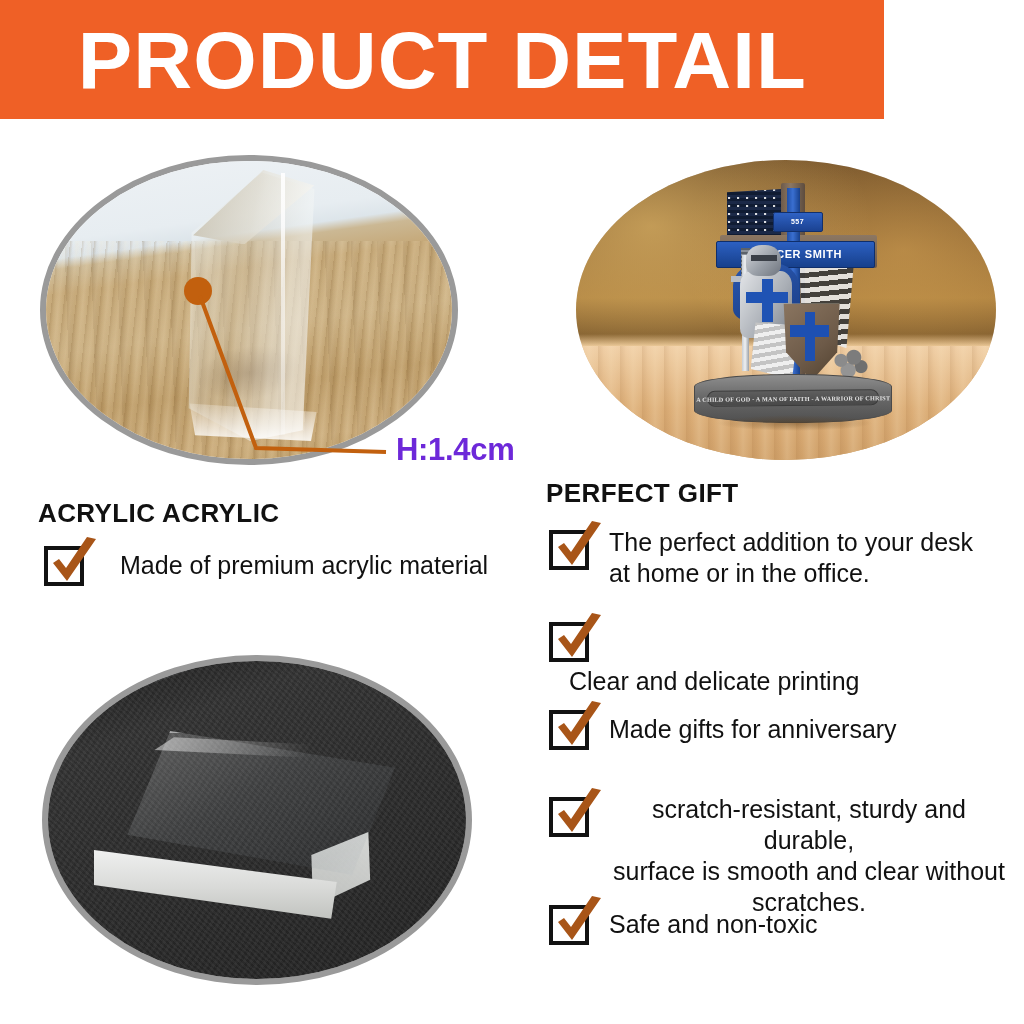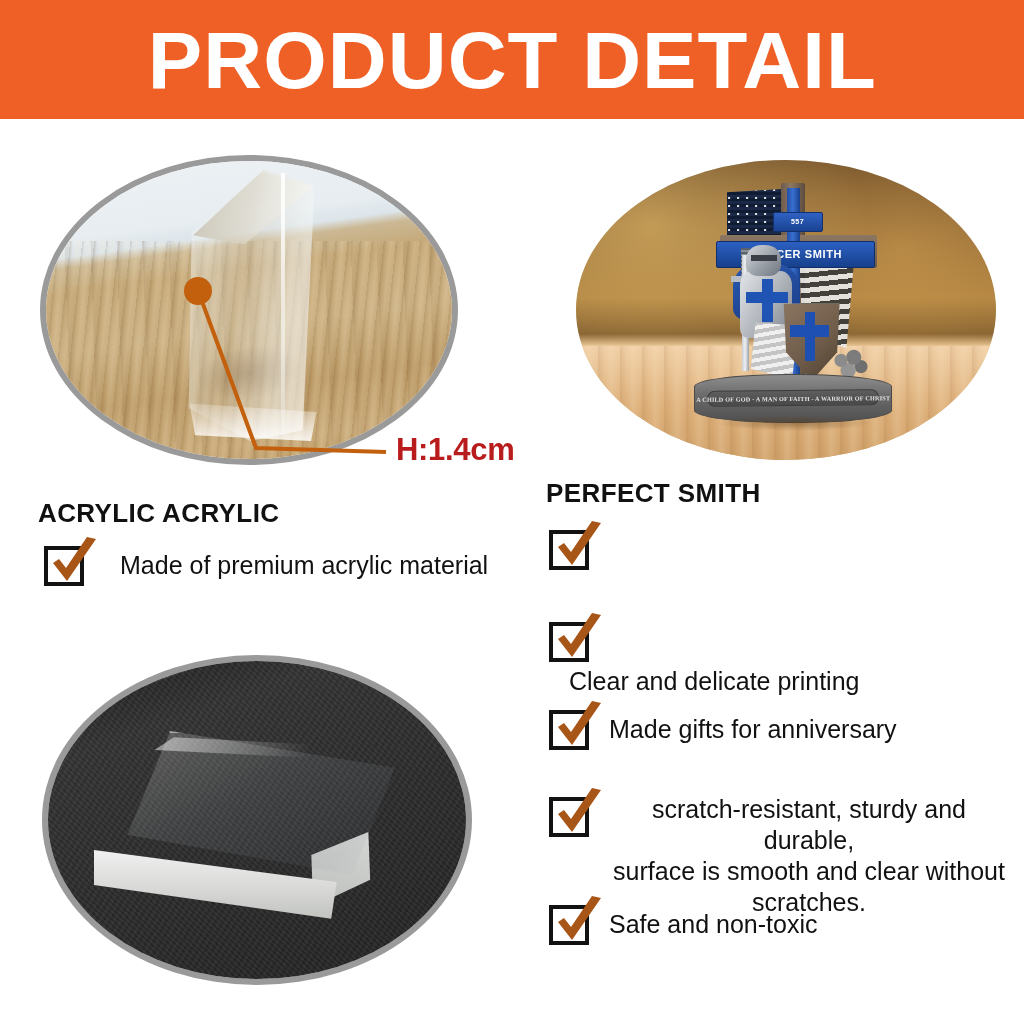--- a/index.html
+++ b/index.html
@@ -7,21 +7,21 @@
     width:1024px;height:1024px;
     background:#ffffff;
     font-family:"Liberation Sans", sans-serif;
     overflow:hidden;
     position:relative;
   }
   #page{position:relative;width:1024px;height:1024px;}
 
   
   .banner{
-    position:absolute;left:0;top:0;width:1024px;height:119px;
+    position:absolute;left:0;top:0;width:884px;height:119px;
     background:#ef6026;
     display:flex;align-items:center;justify-content:center;
   }
   .banner-title{
     color:#ffffff;
     font-family:"Liberation Sans Narrow","Liberation Sans",sans-serif;
     font-weight:bold;
     font-size:80px;
     letter-spacing:1px;
     transform:scaleX(1.02);
@@ -249,21 +249,21 @@
   .p3-sheen{
     position:absolute;left:22%;top:24%;width:58%;height:10%;
     background:linear-gradient(100deg, rgba(255,255,255,.55), rgba(255,255,255,0) 70%);
     clip-path:polygon(14% 0,100% 34%,96% 74%,6% 40%);
   }
 
   
   #callout{position:absolute;left:0;top:0;width:1024px;height:1024px;pointer-events:none;}
   .callout-label{
     position:absolute;left:396px;top:432px;
-    color:#b91c1c;
+    color:#6d28d9;
     font-size:31px;font-weight:bold;letter-spacing:-.3px;
     font-family:"Liberation Sans", sans-serif;
     white-space:nowrap;
   }
 
   
   .section-heading{
     position:absolute;
     font-size:26px;font-weight:bold;color:#111111;
     letter-spacing:.4px;
@@ -386,28 +386,30 @@
 
   <div class="feature" id="feature-acrylic-0">
     <div class="checkbox">
       <svg class="tick" viewBox="0 0 53 53">
         <path d="M6 26 L20 44 L49 2 L40 0 L19 31 L12 22 Z" fill="#a85518"></path>
       </svg>
     </div>
     <div class="feature-text">Made of premium acrylic material</div>
   </div>
 
-  <div class="section-heading" id="heading-gift">PERFECT SMITH</div>
+  <div class="section-heading" id="heading-gift">PERFECT GIFT</div>
 
   <div class="feature" id="feature-gift-0">
     <div class="checkbox">
       <svg class="tick" viewBox="0 0 53 53">
         <path d="M6 26 L20 44 L49 2 L40 0 L19 31 L12 22 Z" fill="#a85518"></path>
       </svg>
     </div>
+    <div class="feature-text">The perfect addition to your desk
+at home or in the office.</div>
   </div>
 
   <div class="feature" id="feature-gift-1">
     <div class="checkbox">
       <svg class="tick" viewBox="0 0 53 53">
         <path d="M6 26 L20 44 L49 2 L40 0 L19 31 L12 22 Z" fill="#a85518"></path>
       </svg>
     </div>
     <div class="feature-text">Clear and delicate printing</div>
   </div>

